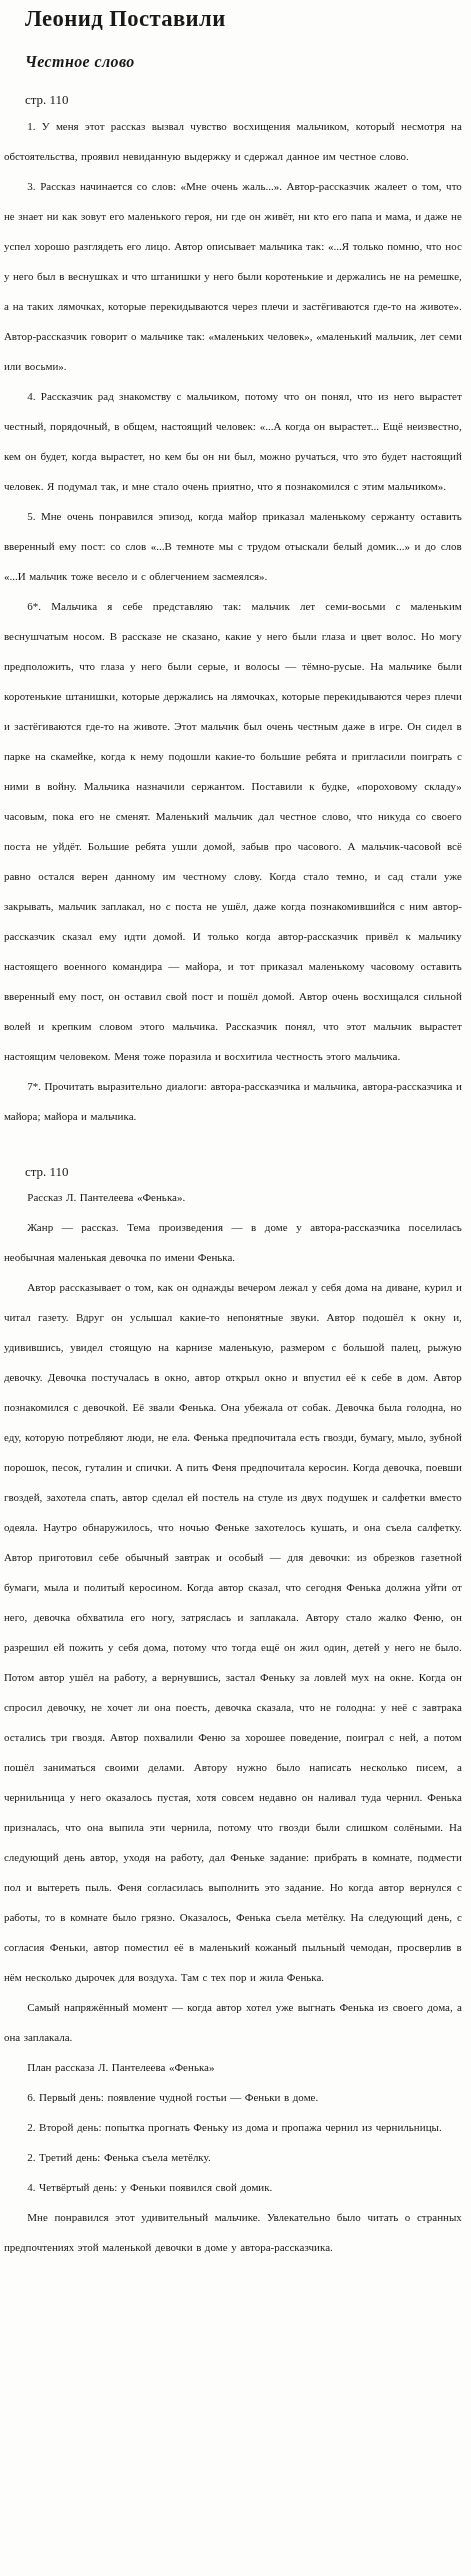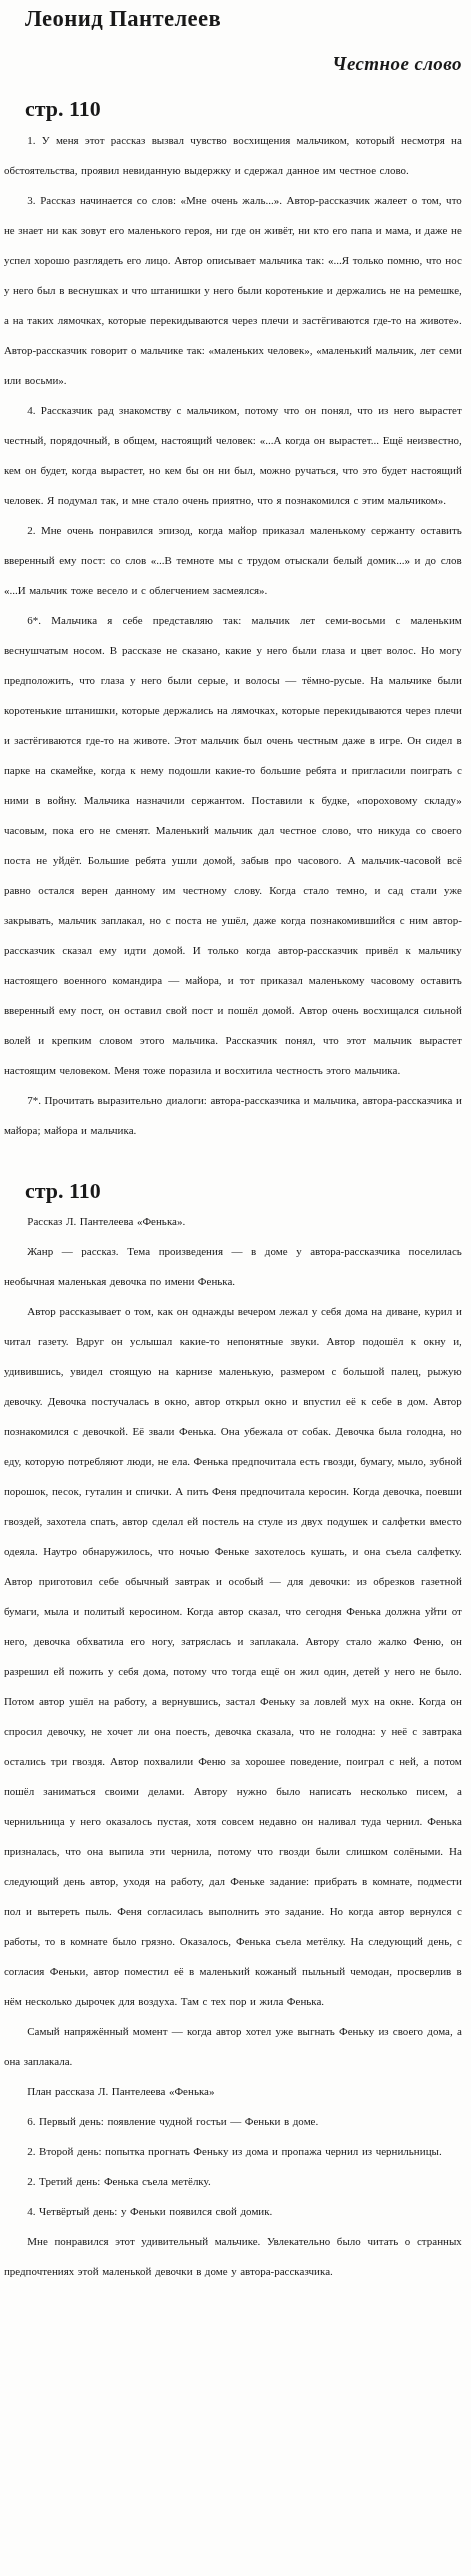--- a/index.html
+++ b/index.html
@@ -14,68 +14,67 @@
   .page {
     padding: 4.7px 10.2px 6.3px 3.9px;
   }
   .author-heading {
     font-size: 22.7px;
     font-weight: 700;
     margin: 1.6px 0 0 21px;
     letter-spacing: 0.4px;
   }
   .work-title {
-    font-size: 19px;
+    font-size: 16px;
     font-weight: 700;
     font-style: italic;
     margin: 21px 0 0 21px;
     letter-spacing: 0.4px;
-    text-align: right;
   }
   .page-ref {
-    font-size: 22px;
-    font-weight: 700;
+    font-size: 13px;
+    font-weight: 400;
     margin: 21px 0 2.3px 21px;
   }
   .page-ref.second {
     margin-top: 33px;
   }
   p.body-par {
     margin: 0;
     font-size: 11px;
     line-height: 30px;
     text-align: justify;
     text-indent: 23.4px;
     word-spacing: 0.8px;
   }
 </style>
 </head>
 <body>
 
 <div class="page">
 
-  <h1 class="author-heading">Леонид Пантелеев</h1>
+  <h1 class="author-heading">Леонид Поставили</h1>
 
   <h2 class="work-title">Честное слово</h2>
 
   <h3 class="page-ref">стр. 110</h3>
 
   <p class="body-par">1. У меня этот рассказ вызвал чувство восхищения мальчиком, который несмотря на обстоятельства, проявил невиданную выдержку и сдержал данное им честное слово.</p>
   <p class="body-par">3. Рассказ начинается со слов: «Мне очень жаль...». Автор-рассказчик жалеет о том, что не знает ни как зовут его маленького героя, ни где он живёт, ни кто его папа и мама, и даже не успел хорошо разглядеть его лицо. Автор описывает мальчика так: «...Я только помню, что нос у него был в веснушках и что штанишки у него были коротенькие и держались не на ремешке, а на таких лямочках, которые перекидываются через плечи и застёгиваются где-то на животе». Автор-рассказчик говорит о мальчике так: «маленьких человек», «маленький мальчик, лет семи или восьми».</p>
   <p class="body-par">4. Рассказчик рад знакомству с мальчиком, потому что он понял, что из него вырастет честный, порядочный, в общем, настоящий человек: «...А когда он вырастет... Ещё неизвестно, кем он будет, когда вырастет, но кем бы он ни был, можно ручаться, что это будет настоящий человек. Я подумал так, и мне стало очень приятно, что я познакомился с этим мальчиком».</p>
-  <p class="body-par">2. Мне очень понравился эпизод, когда майор приказал маленькому сержанту оставить вверенный ему пост: со слов «...В темноте мы с трудом отыскали белый домик...» и до слов «...И мальчик тоже весело и с облегчением засмеялся».</p>
+  <p class="body-par">5. Мне очень понравился эпизод, когда майор приказал маленькому сержанту оставить вверенный ему пост: со слов «...В темноте мы с трудом отыскали белый домик...» и до слов «...И мальчик тоже весело и с облегчением засмеялся».</p>
   <p class="body-par">6*. Мальчика я себе представляю так: мальчик лет семи-восьми с маленьким веснушчатым носом. В рассказе не сказано, какие у него были глаза и цвет волос. Но могу предположить, что глаза у него были серые, и волосы — тёмно-русые. На мальчике были коротенькие штанишки, которые держались на лямочках, которые перекидываются через плечи и застёгиваются где-то на животе. Этот мальчик был очень честным даже в игре. Он сидел в парке на скамейке, когда к нему подошли какие-то большие ребята и пригласили поиграть с ними в войну. Мальчика назначили сержантом. Поставили к будке, «пороховому складу» часовым, пока его не сменят. Маленький мальчик дал честное слово, что никуда со своего поста не уйдёт. Большие ребята ушли домой, забыв про часового. А мальчик-часовой всё равно остался верен данному им честному слову. Когда стало темно, и сад стали уже закрывать, мальчик заплакал, но с поста не ушёл, даже когда познакомившийся с ним автор-рассказчик сказал ему идти домой. И только когда автор-рассказчик привёл к мальчику настоящего военного командира — майора, и тот приказал маленькому часовому оставить вверенный ему пост, он оставил свой пост и пошёл домой. Автор очень восхищался сильной волей и крепким словом этого мальчика. Рассказчик понял, что этот мальчик вырастет настоящим человеком. Меня тоже поразила и восхитила честность этого мальчика.</p>
   <p class="body-par">7*. Прочитать выразительно диалоги: автора-рассказчика и мальчика, автора-рассказчика и майора; майора и мальчика.</p>
 
   <h3 class="page-ref second">стр. 110</h3>
 
   <p class="body-par">Рассказ Л. Пантелеева «Фенька».</p>
   <p class="body-par">Жанр — рассказ. Тема произведения — в доме у автора-рассказчика поселилась необычная маленькая девочка по имени Фенька.</p>
   <p class="body-par">Автор рассказывает о том, как он однажды вечером лежал у себя дома на диване, курил и читал газету. Вдруг он услышал какие-то непонятные звуки. Автор подошёл к окну и, удивившись, увидел стоящую на карнизе маленькую, размером с большой палец, рыжую девочку. Девочка постучалась в окно, автор открыл окно и впустил её к себе в дом. Автор познакомился с девочкой. Её звали Фенька. Она убежала от собак. Девочка была голодна, но еду, которую потребляют люди, не ела. Фенька предпочитала есть гвозди, бумагу, мыло, зубной порошок, песок, гуталин и спички. А пить Феня предпочитала керосин. Когда девочка, поевши гвоздей, захотела спать, автор сделал ей постель на стуле из двух подушек и салфетки вместо одеяла. Наутро обнаружилось, что ночью Феньке захотелось кушать, и она съела салфетку. Автор приготовил себе обычный завтрак и особый — для девочки: из обрезков газетной бумаги, мыла и политый керосином. Когда автор сказал, что сегодня Фенька должна уйти от него, девочка обхватила его ногу, затряслась и заплакала. Автору стало жалко Феню, он разрешил ей пожить у себя дома, потому что тогда ещё он жил один, детей у него не было. Потом автор ушёл на работу, а вернувшись, застал Феньку за ловлей мух на окне. Когда он спросил девочку, не хочет ли она поесть, девочка сказала, что не голодна: у неё с завтрака остались три гвоздя. Автор похвалили Феню за хорошее поведение, поиграл с ней, а потом пошёл заниматься своими делами. Автору нужно было написать несколько писем, а чернильница у него оказалось пустая, хотя совсем недавно он наливал туда чернил. Фенька призналась, что она выпила эти чернила, потому что гвозди были слишком солёными. На следующий день автор, уходя на работу, дал Феньке задание: прибрать в комнате, подмести пол и вытереть пыль. Феня согласилась выполнить это задание. Но когда автор вернулся с работы, то в комнате было грязно. Оказалось, Фенька съела метёлку. На следующий день, с согласия Феньки, автор поместил её в маленький кожаный пыльный чемодан, просверлив в нём несколько дырочек для воздуха. Там с тех пор и жила Фенька.</p>
-  <p class="body-par">Самый напряжённый момент — когда автор хотел уже выгнать Феньку из своего дома, а она заплакала.</p>
+  <p class="body-par">Самый напряжённый момент — когда автор хотел уже выгнать Фенька из своего дома, а она заплакала.</p>
   <p class="body-par">План рассказа Л. Пантелеева «Фенька»</p>
   <p class="body-par">6. Первый день: появление чудной гостьи — Феньки в доме.</p>
   <p class="body-par">2. Второй день: попытка прогнать Феньку из дома и пропажа чернил из чернильницы.</p>
   <p class="body-par">2. Третий день: Фенька съела метёлку.</p>
   <p class="body-par">4. Четвёртый день: у Феньки появился свой домик.</p>
   <p class="body-par">Мне понравился этот удивительный мальчике. Увлекательно было читать о странных предпочтениях этой маленькой девочки в доме у автора-рассказчика.</p>
 
 </div>
 
 

